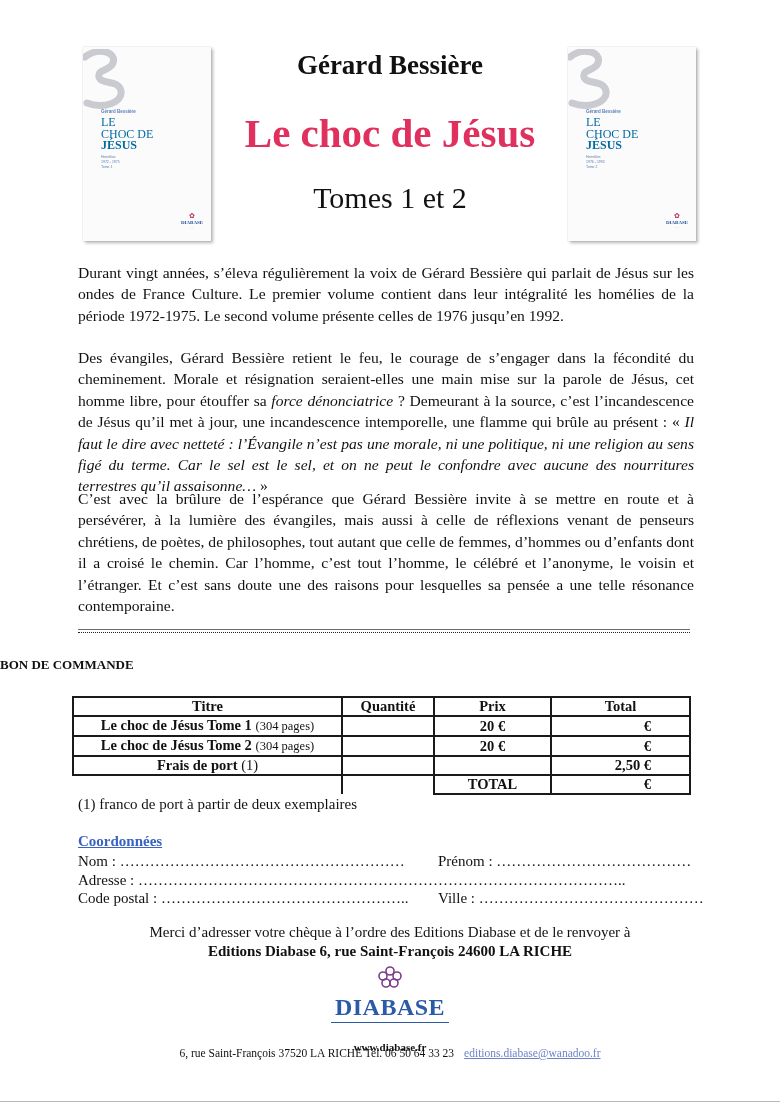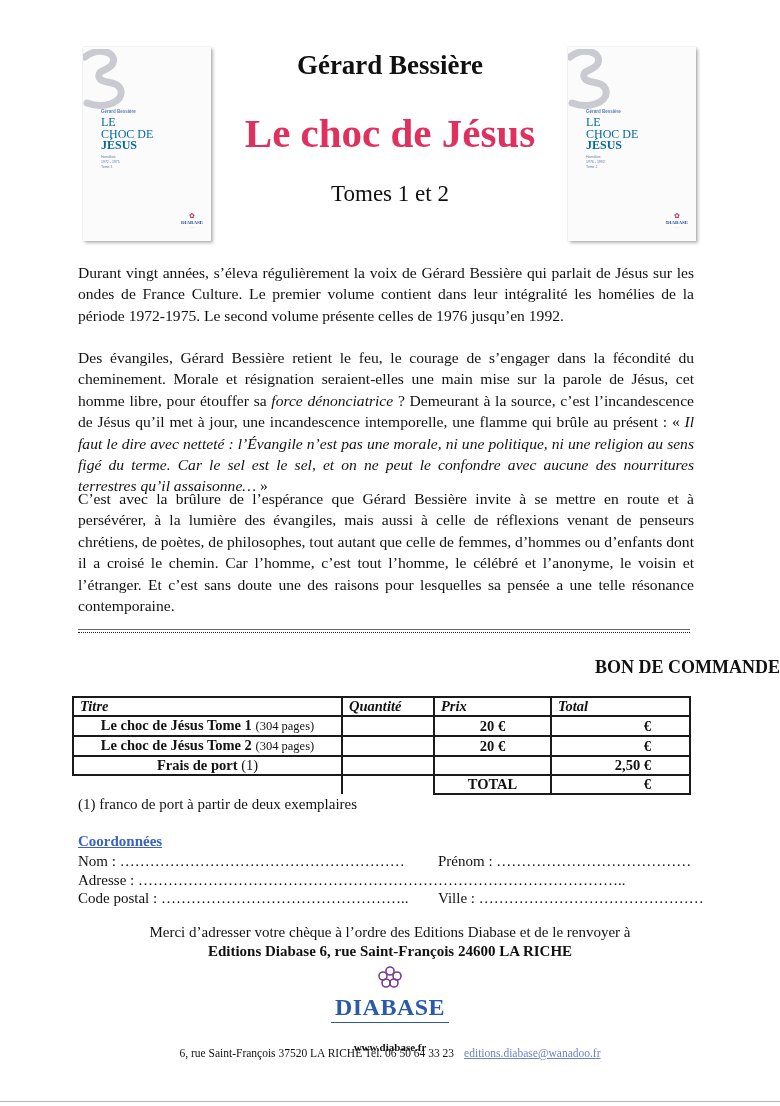--- a/index.html
+++ b/index.html
@@ -18,35 +18,35 @@
   .cover .c-title .b { font-weight:bold; }
   .cover .c-sub { position:absolute; left:18px; top:108px; font-family:"Liberation Sans", sans-serif;
            font-size:3.5px; line-height:5px; color:#5a7db6; }
   .cover .c-logo { position:absolute; left:96px; top:166px; text-align:center; width:26px; }
   .cover .c-logo .flower { font-size:7px; color:#b03060; line-height:7px; }
   .cover .c-logo .name { font-size:5px; font-weight:bold; color:#1f4f9a; line-height:6px; }
   .cover .c-logo .tag { font-size:2.5px; color:#8aa; line-height:3px; }
 
   .author { left:0; width:780px; top:50px; text-align:center; font-weight:bold; font-size:27px; }
   .title { left:0; width:780px; top:109px; text-align:center; font-weight:bold; font-size:41px; color:#e0305e; }
-  .tomes { left:0; width:780px; top:181px; text-align:center; font-size:23px; }
+  .tomes { left:0; width:780px; top:181px; text-align:center; font-size:30px; }
 
   .para { left:78px; width:616px; font-size:15.6px; line-height:21.4px; text-align:justify; }
   .para p { margin:0; }
   .para em { }
 
   .dots { left:78px; width:612px; top:629px; height:6px; overflow:hidden; }
   .dots .line1 { border-top:1px solid #6b6b6b; height:0; margin-top:0; }
   .dots .line2 { border-top:1.5px dotted #222; margin-top:2px; }
 
-  .bdc { left:0; width:780px; top:657px; text-align:right; font-weight:bold; font-size:18px; }
+  .bdc { left:0; width:780px; top:657px; text-align:left; font-weight:bold; font-size:13px; }
 
   table.order { position:absolute; left:72px; top:696px; border-collapse:collapse; font-size:14.5px; }
   table.order td, table.order th { border:2px solid #1a1a1a; padding:0 6px; height:17px; line-height:17px; }
-  table.order th { font-weight:bold; text-align:left;font-style:italic; }
+  table.order th { font-weight:bold; text-align:center; }
   table.order td.t { font-weight:bold; text-align:center; }
   table.order td.t .sm { font-weight:normal; font-size:12.5px; }
   table.order td.price { font-weight:bold; text-align:center;margin-top:43px; }
   table.order td.total { font-weight:bold; text-align:right; padding-right:38px; }
   table.order td.blank { border:none; }
   table.order td.tlabel { font-weight:bold; text-align:center; }
 
   .footnote { left:78px; top:796px; font-size:15px; }
   .coord-h { left:78px; top:833px; font-size:15px; font-weight:bold; color:#3a62c4; text-decoration:underline; }
   .field { font-size:15px; line-height:19px; }

